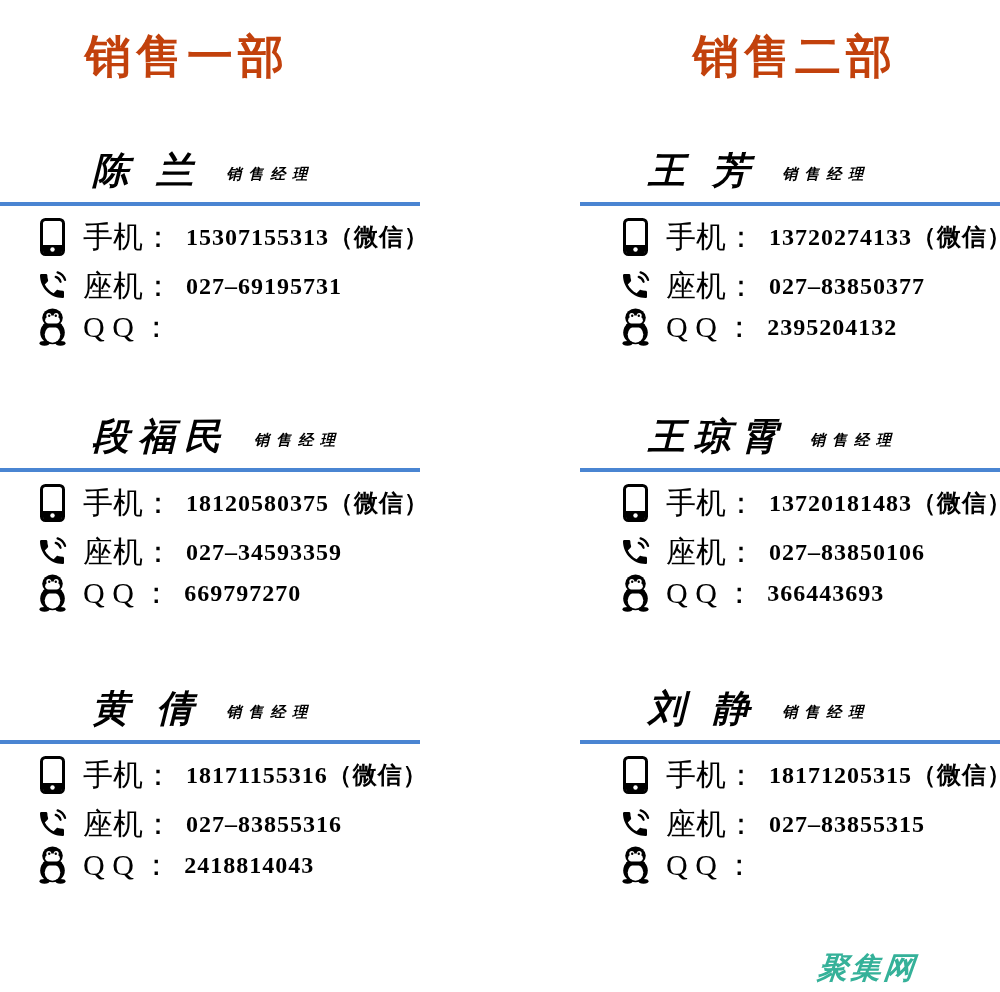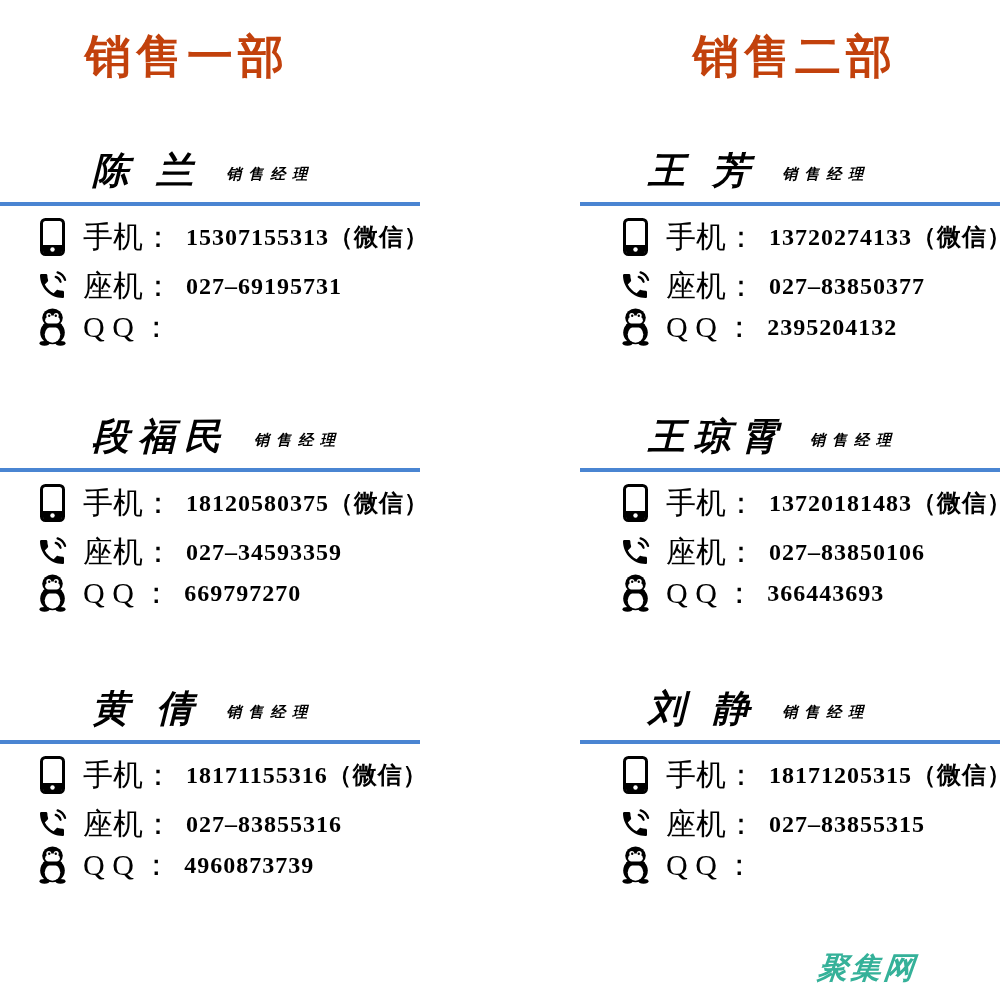--- a/index.html
+++ b/index.html
@@ -191,21 +191,21 @@
             <ellipse cx="16.5" cy="9.8" rx="10.3" ry="9.3" fill="#000"></ellipse>
             <ellipse cx="16.5" cy="12.2" rx="7.4" ry="4.8" fill="#fff"></ellipse>
             <circle cx="12.8" cy="7.4" r="2.5" fill="#fff"></circle>
             <circle cx="20.2" cy="7.4" r="2.5" fill="#fff"></circle>
             <circle cx="13.2" cy="7.7" r="1.2" fill="#000"></circle>
             <circle cx="19.8" cy="7.7" r="1.2" fill="#000"></circle>
             <rect x="7" y="15.6" width="19" height="4" rx="2" fill="#000"></rect>
           </svg>
       </span>
       <span class="label">Q Q ：</span>
-      <span class="value">4960873739</span>
+      <span class="value">2418814043</span>
     </div>
   </div>
 
   <div class="card right" style="top:140px">
     <div class="name-row">
       <span class="name">王 芳</span>
       <span class="role">销售经理</span>
     </div>
     <div class="divider" style="background: rgb(74, 133, 210);"></div>
     <div class="crow r1">

